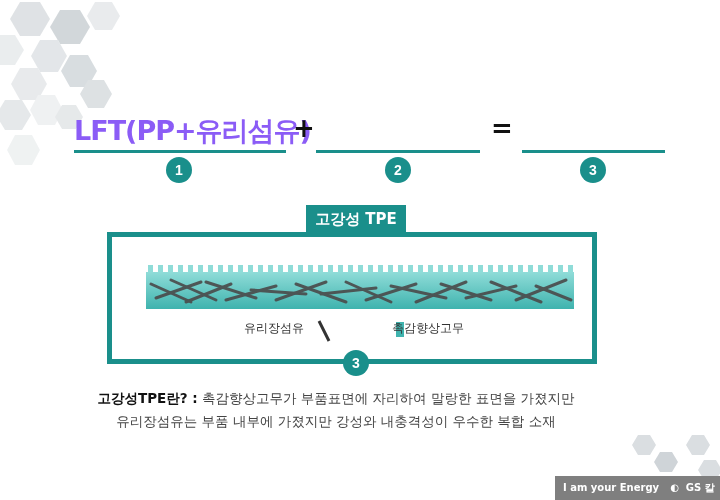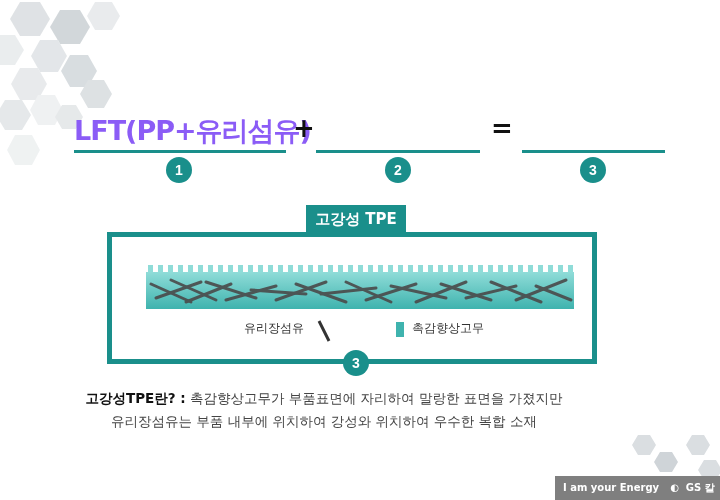--- a/index.html
+++ b/index.html
@@ -6,21 +6,21 @@
   body { width:720px; height:500px; position:relative; overflow:hidden; background:#ffffff; font-family:"DejaVu Sans", sans-serif; }
   .hex { position:absolute; }
   .formula { position:absolute; top:113px; left:0; width:720px; height:40px; }
   .term { position:absolute; top:0; font-weight:bold; font-size:27px; color:#8b5cf6; letter-spacing:-1px; white-space:nowrap; font-family:"DejaVu Sans", sans-serif; }
   .uline { position:absolute; top:37px; height:3px; background:#1a8f8b; }
   .op { position:absolute; top:0; font-weight:bold; font-size:26px; color:#111; }
   .num { position:absolute; width:26px; height:26px; border-radius:50%; background:#1a8f8b; color:#fff; font-weight:bold; font-size:14px; text-align:center; line-height:26px; font-family:"Liberation Sans", sans-serif; }
   .box { position:absolute; left:107px; top:232px; width:490px; height:132px; border:5px solid #1a8f8b; box-sizing:border-box; background:#fff; }
   .box-tab { position:absolute; left:306px; top:205px; width:100px; height:28px; background:#1a8f8b; color:#fff; font-size:15px; text-align:center; line-height:28px; font-weight:bold; }
   .legend-label { position:absolute; font-size:12px; color:#333; }
-  .desc { position:absolute; left:0; width:648px; text-align:center; font-size:13.5px; color:#444; }
+  .desc { position:absolute; left:12px; width:648px; text-align:center; font-size:13.5px; color:#444; }
   .footer { position:absolute; left:555px; top:476px; width:165px; height:24px; background:#7f7f7f; color:#fff; font-size:10px; font-weight:bold; line-height:24px; padding-left:8px; box-sizing:border-box; }
 </style>
 </head>
 <body>
 
 <svg class="hex" style="left:0;top:0" width="170" height="170" viewBox="0 0 170 170">
   <g fill="#d8dcdf" opacity="0.8">
     <polygon points="20,2 40,2 50,19 40,36 20,36 10,19"></polygon>
     <polygon points="60,10 80,10 90,27 80,44 60,44 50,27" fill="#c8ced2"></polygon>
     <polygon points="95,2 112,2 120,16 112,30 95,30 87,16" fill="#e4e7e9"></polygon>
@@ -138,26 +138,26 @@
       <line x1="370" y1="36" x2="420" y2="16"></line>
     <line x1="390" y1="22" x2="425" y2="36"></line>
   </g>
 </svg>
 
 <span class="legend-label" style="left:244px;top:320px">유리장섬유</span>
 <svg style="position:absolute;left:317px;top:319px" width="14" height="24">
     <line x1="2" y1="2" x2="12" y2="22" stroke="#333" stroke-width="3"></line>
   </svg>
 <div style="position:absolute;left:396px;top:322px;width:8px;height:15px;background:#3fb3ae"></div>
-<span class="legend-label" style="left:412px;top:320px">촉감향상고무</span>
+<span class="legend-label" style="left:392px;top:320px">촉감향상고무</span>
 
 <div class="num" style="left:343px;top:350px">3</div>
 
 <div class="desc" style="top:390px">
   <b style="color:#111">고강성TPE란? :</b><span> 촉감향상고무가 부품표면에 자리하여 말랑한 표면을 가졌지만</span>
 </div>
-<div class="desc" style="top:413px">유리장섬유는 부품 내부에 위치하여 강성와 위치하여 우수한 복합 소재</div>
+<div class="desc" style="top:413px">유리장섬유는 부품 내부에 가졌지만 강성와 내충격성이 우수한 복합 소재</div>
 
 <div class="footer">
   <span>I am your Energy</span>
   <span style="margin-left:8px">◐</span>
   <span style="margin-left:3px">GS 칼텍스</span>
 </div>
 
 </body></html>

